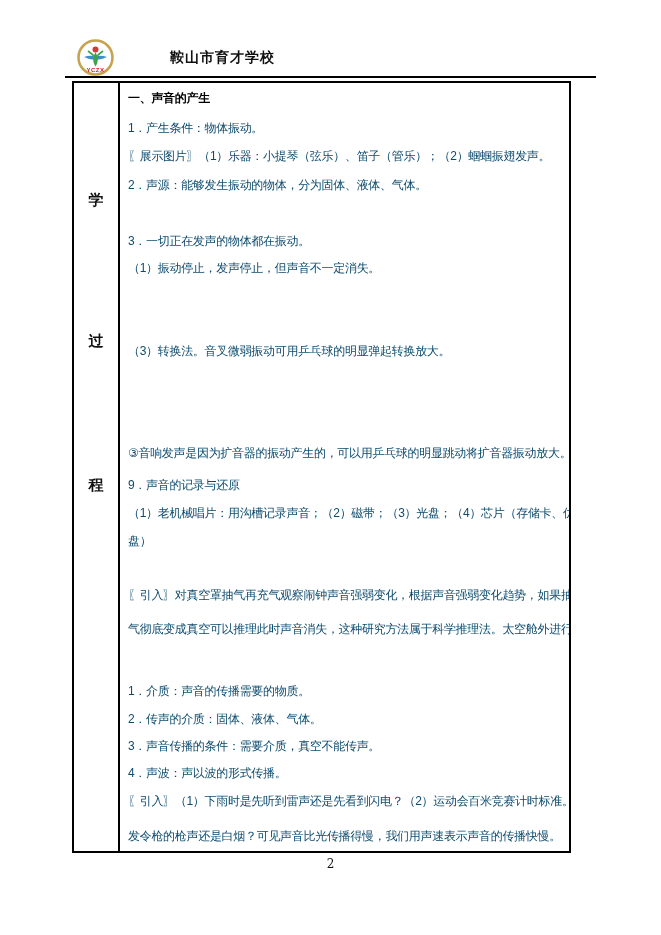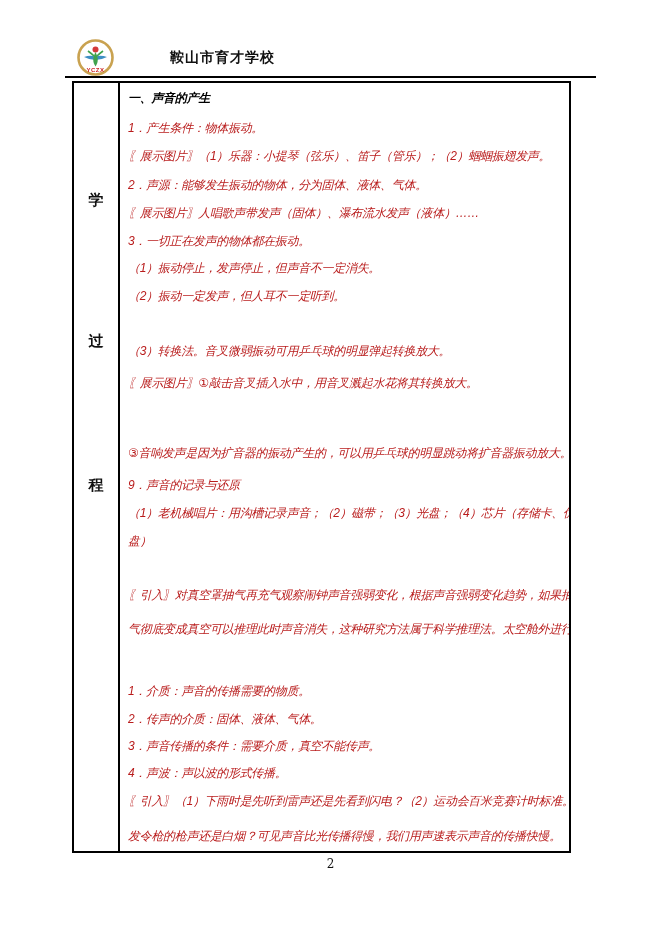--- a/index.html
+++ b/index.html
@@ -34,28 +34,27 @@
     position:absolute;left:0;top:0;bottom:0;width:46px;
     border-right:2px solid #000;box-sizing:border-box;
   }
   .left-col .vchar{
     position:absolute;left:0;width:44px;text-align:center;
     font-size:15px;font-weight:bold;color:#111;
   }
   .content-cell{
     position:absolute;left:48px;top:0;right:0;bottom:0;
     overflow:hidden;
-    font-style:italic;
   }
   .line{
     position:absolute;left:6px;right:0;
     font-size:12px;line-height:14px;
     letter-spacing:-0.3px;
     white-space:nowrap;
-    color:#b91c1c;
+    color:#0c4a6e;
   }
   .line.bold{font-weight:bold;color:#000;}
   
   .page-number{
     position:absolute;left:0;top:857px;width:661px;
     text-align:center;font-family:"DejaVu Serif",serif;
     font-size:12px;color:#111;
   }
 </style>
 </head>
@@ -80,26 +79,23 @@
       <span class="vchar" style="top:108px">学</span>
       <span class="vchar" style="top:249px">过</span>
       <span class="vchar" style="top:393px">程</span>
     </div>
 
     <div class="content-cell">
       <div class="line bold" style="top:8px">一、声音的产生</div>
       <div class="line" style="top:38px">1．产生条件：物体振动。</div>
       <div class="line" style="top:66px">〖展示图片〗（1）乐器：小提琴（弦乐）、笛子（管乐）；（2）蝈蝈振翅发声。</div>
       <div class="line" style="top:95px">2．声源：能够发生振动的物体，分为固体、液体、气体。</div>
-      <div class="line" style="top:123px">〖展示图片〗人唱歌声带发声（固体）、瀑布流水发声（液体）……</div>
       <div class="line" style="top:151px">3．一切正在发声的物体都在振动。</div>
       <div class="line" style="top:178px">（1）振动停止，发声停止，但声音不一定消失。</div>
-      <div class="line" style="top:206px">（2）振动一定发声，但人耳不一定听到。</div>
       <div class="line" style="top:261px">（3）转换法。音叉微弱振动可用乒乓球的明显弹起转换放大。</div>
-      <div class="line" style="top:293px">〖展示图片〗①敲击音叉插入水中，用音叉溅起水花将其转换放大。</div>
       <div class="line" style="top:363px">③音响发声是因为扩音器的振动产生的，可以用乒乓球的明显跳动将扩音器振动放大。</div>
       <div class="line" style="top:395px">9．声音的记录与还原</div>
       <div class="line" style="top:423px">（1）老机械唱片：用沟槽记录声音；（2）磁带；（3）光盘；（4）芯片（存储卡、优</div>
       <div class="line" style="top:451px">盘）</div>
       <div class="line" style="top:539px">气彻底变成真空可以推理此时声音消失，这种研究方法属于科学推理法。太空舱外进行</div>
       <div class="line" style="top:505px">〖引入〗对真空罩抽气再充气观察闹钟声音强弱变化，根据声音强弱变化趋势，如果抽</div>
       <div class="line" style="top:601px">1．介质：声音的传播需要的物质。</div>
       <div class="line" style="top:629px">2．传声的介质：固体、液体、气体。</div>
       <div class="line" style="top:656px">3．声音传播的条件：需要介质，真空不能传声。</div>
       <div class="line" style="top:683px">4．声波：声以波的形式传播。</div>

